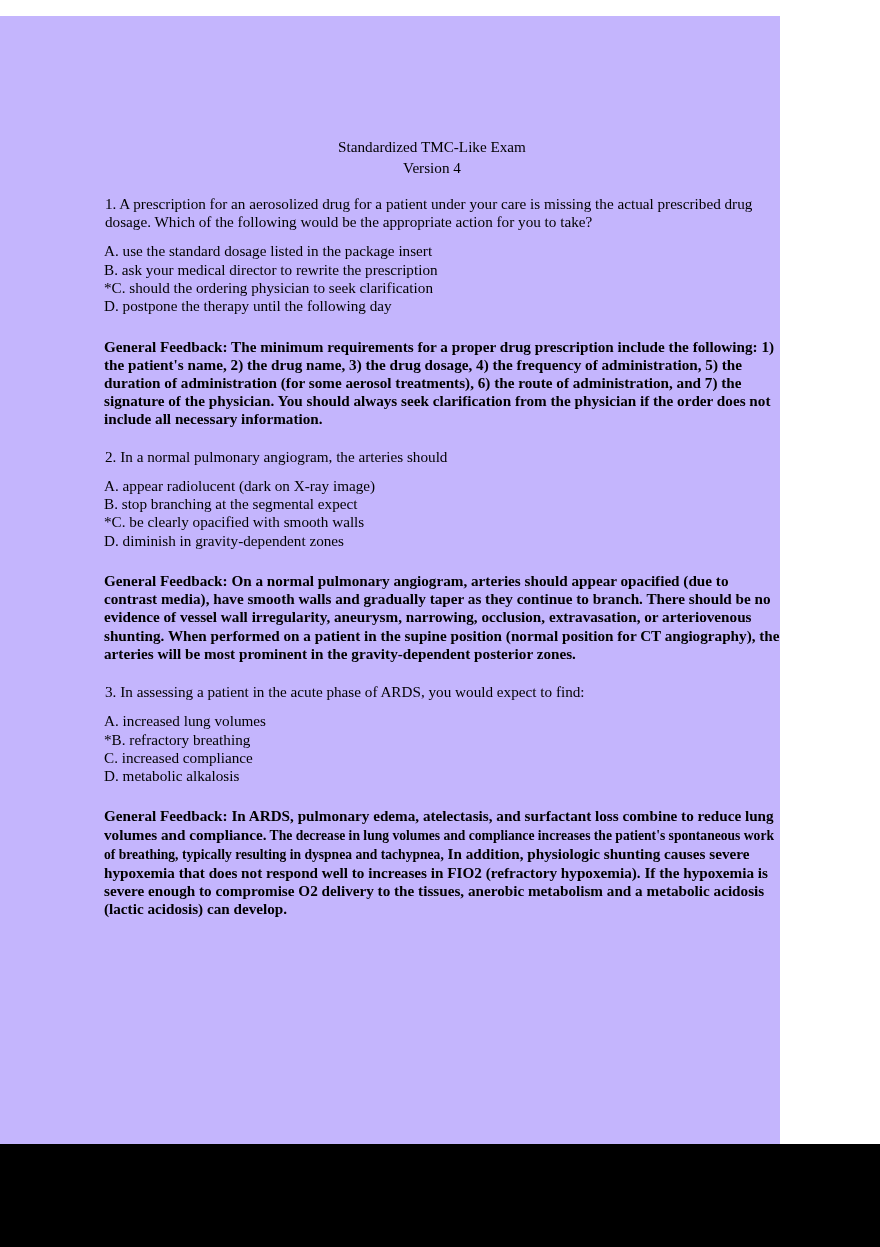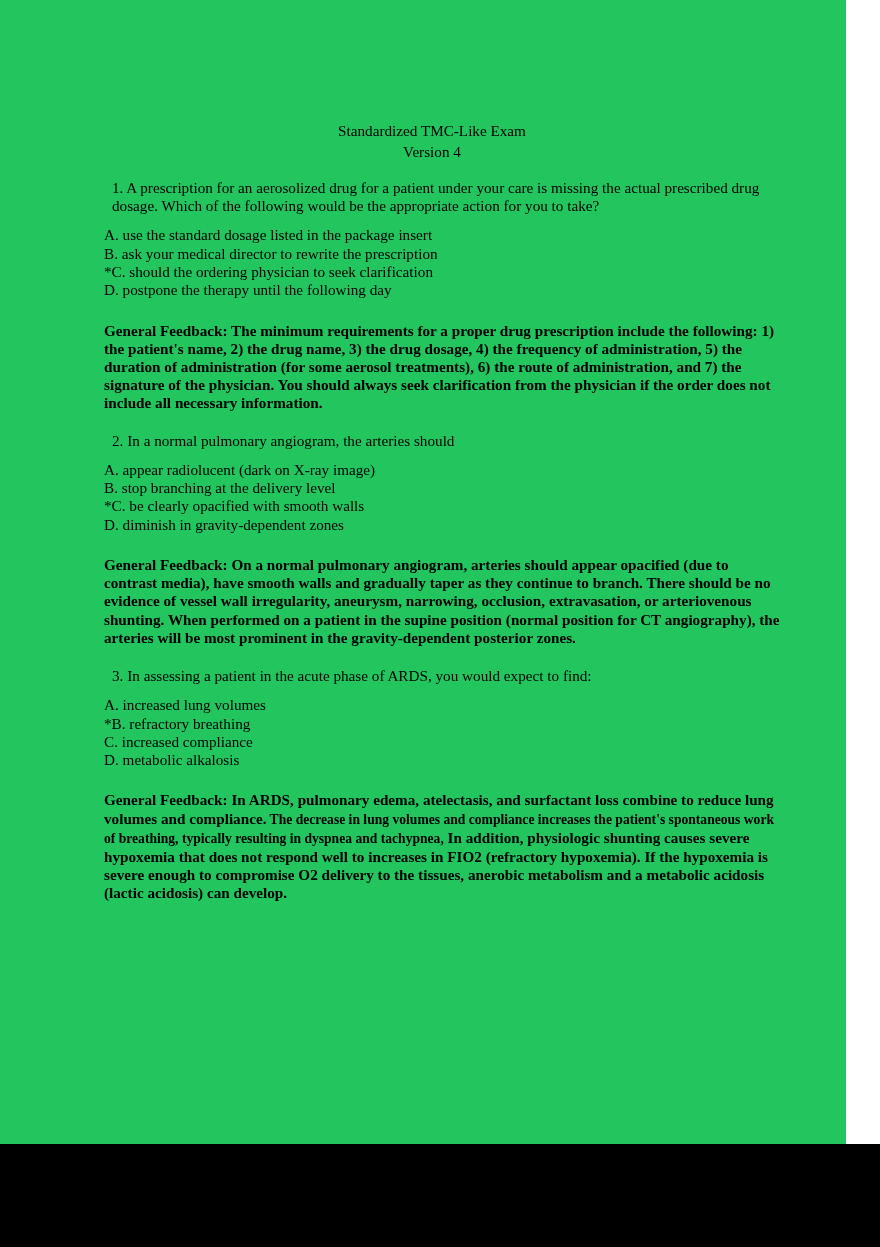--- a/index.html
+++ b/index.html
@@ -11,24 +11,24 @@
       width: 880px;
       height: 1247px;
       position: relative;
       overflow: hidden;
       font-family: "Liberation Serif", "DejaVu Serif", serif;
       color: #000000;
     }
     .page {
       position: absolute;
       left: 0;
-      top: 0;
-      width: 846px;
+      top: 16px;
+      width: 780px;
       height: 1144px;
-      background: #22c55e;
+      background: #c4b5fd;
     }
     .content {
       position: absolute;
       left: 104px;
       top: 121px;
       width: 676px;
       font-size: 15.2px;
       line-height: 18.2px;
     }
     .title-block {
@@ -37,21 +37,21 @@
       width: 656px;
     }
     .title-line {
       display: block;
       line-height: 20.5px;
     }
     .question {
       margin-top: 17px;
     }
     .stem {
-      margin: 8px;
+      margin: 1px;
     }
     .options {
       margin-top: 11px;
       list-style: none;
       padding: 0;
     }
     .option {
       display: block;
       line-height: 18.3px;
     }
@@ -93,21 +93,21 @@
         <span class="option">*C. should the ordering physician to seek clarification</span>
         <span class="option">D. postpone the therapy until the following day</span>
       </div>
       <p class="feedback">General Feedback: The minimum requirements for a proper drug prescription include the following: 1) the patient's name, 2) the drug name, 3) the drug dosage, 4) the frequency of administration, 5) the duration of administration (for some aerosol treatments), 6) the route of administration, and 7) the signature of the physician. You should always seek clarification from the physician if the order does not include all necessary information.</p>
     </div>
 
     <div class="question q-gap-2">
       <p class="stem">2. In a normal pulmonary angiogram, the arteries should</p>
       <div class="options">
         <span class="option">A. appear radiolucent (dark on X-ray image)</span>
-        <span class="option">B. stop branching at the delivery level</span>
+        <span class="option">B. stop branching at the segmental expect</span>
         <span class="option">*C. be clearly opacified with smooth walls</span>
         <span class="option">D. diminish in gravity-dependent zones</span>
       </div>
       <p class="feedback">General Feedback: On a normal pulmonary angiogram, arteries should appear opacified (due to contrast media), have smooth walls and gradually taper as they continue to branch. There should be no evidence of vessel wall irregularity, aneurysm, narrowing, occlusion, extravasation, or arteriovenous shunting. When performed on a patient in the supine position (normal position for CT angiography), the arteries will be most prominent in the gravity-dependent posterior zones.</p>
     </div>
 
     <div class="question q-gap-3">
       <p class="stem">3. In assessing a patient in the acute phase of ARDS, you would expect to find:</p>
       <div class="options">
         <span class="option">A. increased lung volumes</span>

